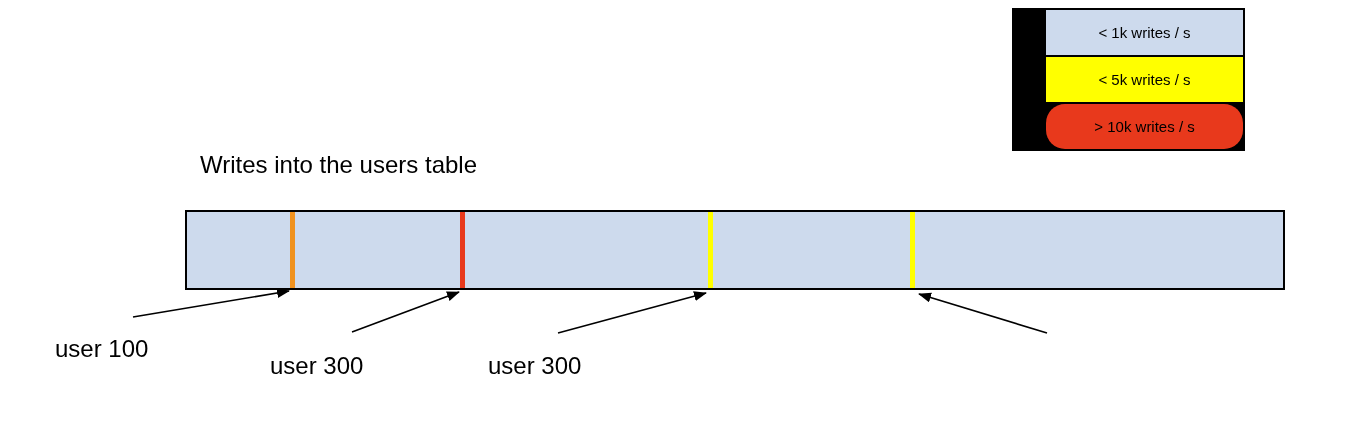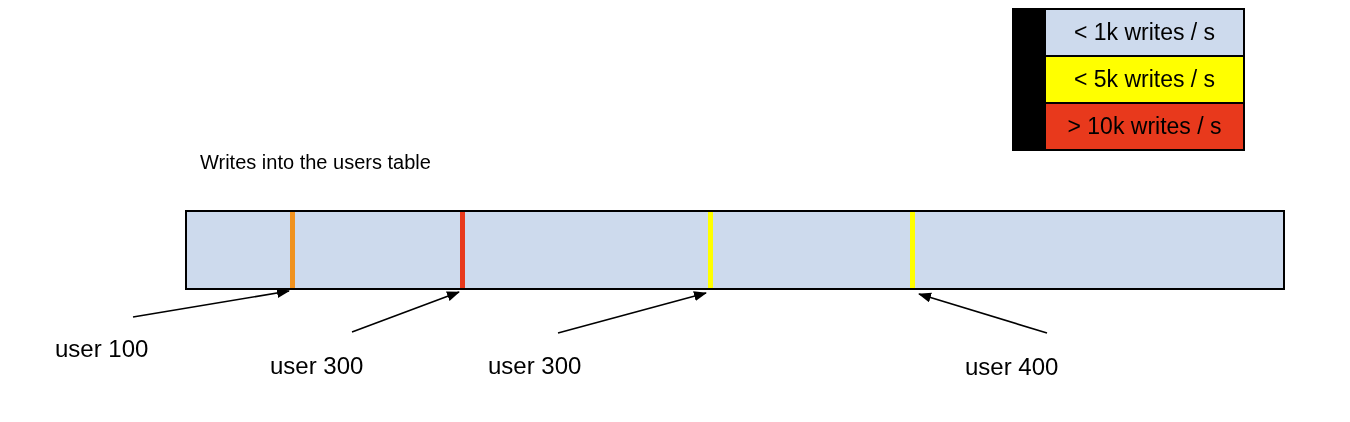--- a/index.html
+++ b/index.html
@@ -12,39 +12,39 @@
     position: relative;
     width: 1350px;
     height: 422px;
     background: #ffffff;
     overflow: hidden;
   }
   .title {
     position: absolute;
     left: 200px;
     top: 151px;
-    font-size: 20px;
+    font-size: 24px;
     color: #000000;
     white-space: nowrap;
   }
   
   .legend {
     position: absolute;
     left: 1012px;
     top: 8px;
     width: 233px;
     border: 2px solid #000000;
     box-sizing: border-box;
     background: #000000;
   }
   .legend-row {
     height: 45px;
     line-height: 45px;
     text-align: center;
-    font-size: 23px;
+    font-size: 15px;
     color: #000000;
     border-bottom: 2px solid #000000;
     white-space: nowrap;
     margin-left: 32px;
   }
   .legend-row:last-child { border-bottom: none; }
   
   .bar {
     position: absolute;
     left: 185px;
@@ -88,21 +88,21 @@
 </head>
 <body>
 
 <div class="canvas">
 
   <div class="title">Writes into the users table</div>
 
   <div class="legend">
     <div class="legend-row" style="background-color: rgb(205, 218, 237);">&lt; 1k writes / s</div>
     <div class="legend-row" style="background-color: rgb(255, 255, 0); text-align: center;">&lt; 5k writes / s</div>
-    <div class="legend-row" style="background-color: rgb(232, 57, 28);">&gt; 10k writes / s</div>
+    <div class="legend-row" style="background-color: rgb(232, 57, 28); border-radius: 19px;">&gt; 10k writes / s</div>
   </div>
 
   <div class="bar" style="background-color: rgb(205, 218, 237);">
     <div class="stripe stripe-0" style="background-color: rgb(240, 146, 31);"></div>
     <div class="stripe stripe-1" style="background-color: rgb(232, 57, 28);"></div>
     <div class="stripe stripe-2" style="background-color: rgb(255, 255, 0);"></div>
     <div class="stripe stripe-3" style="background-color: rgb(255, 255, 0);"></div>
   </div>
 
   <svg class="arrows" viewBox="0 0 1350 422" xmlns="http://www.w3.org/2000/svg">
@@ -113,15 +113,14 @@
     </defs>
     <line x1="133" y1="317" x2="289" y2="291" stroke="#000000" stroke-width="1.6" marker-end="url(#arrowhead)"></line>
     <line x1="352" y1="332" x2="459" y2="292" stroke="#000000" stroke-width="1.6" marker-end="url(#arrowhead)"></line>
     <line x1="558" y1="333" x2="706" y2="293" stroke="#000000" stroke-width="1.6" marker-end="url(#arrowhead)"></line>
     <line x1="1047" y1="333" x2="919" y2="294" stroke="#000000" stroke-width="1.6" marker-end="url(#arrowhead)"></line>
   </svg>
 
   <div class="user-label user-label-0">user 100</div>
   <div class="user-label user-label-1">user 300</div>
   <div class="user-label user-label-2">user 300</div>
-  <div class="user-label user-label-3">user 400</div>
 
 </div>
 
 </body></html>

